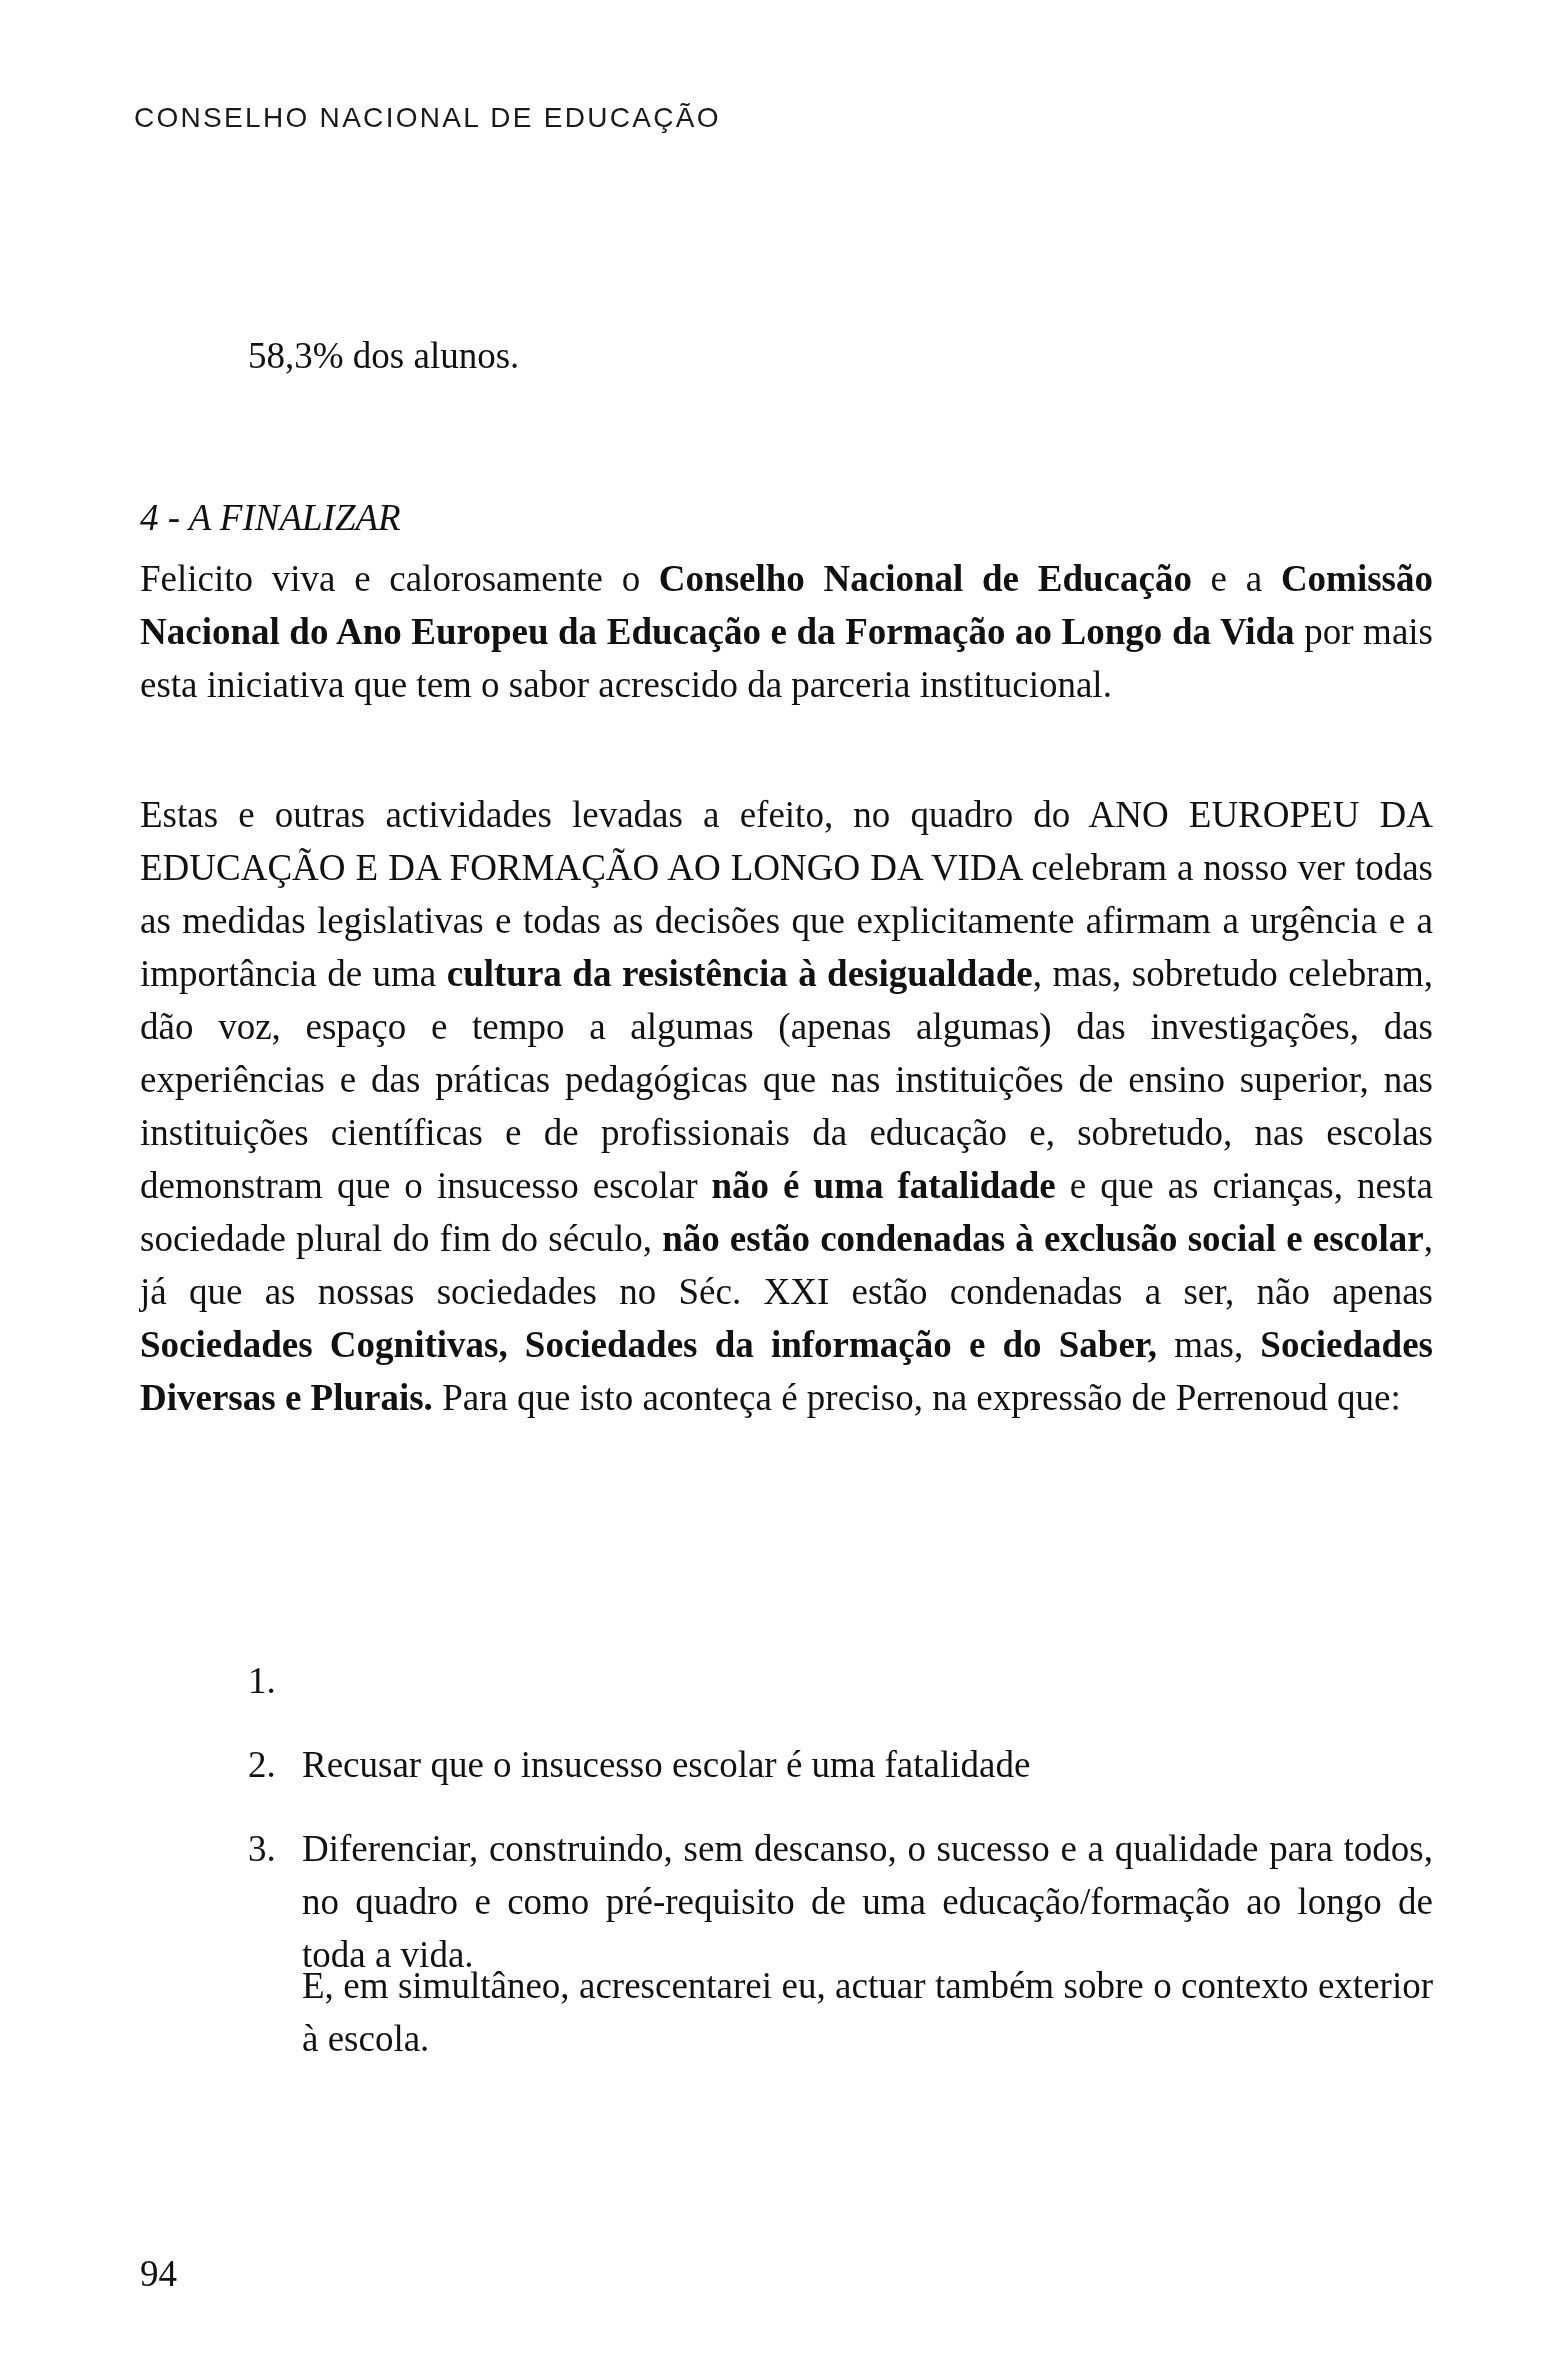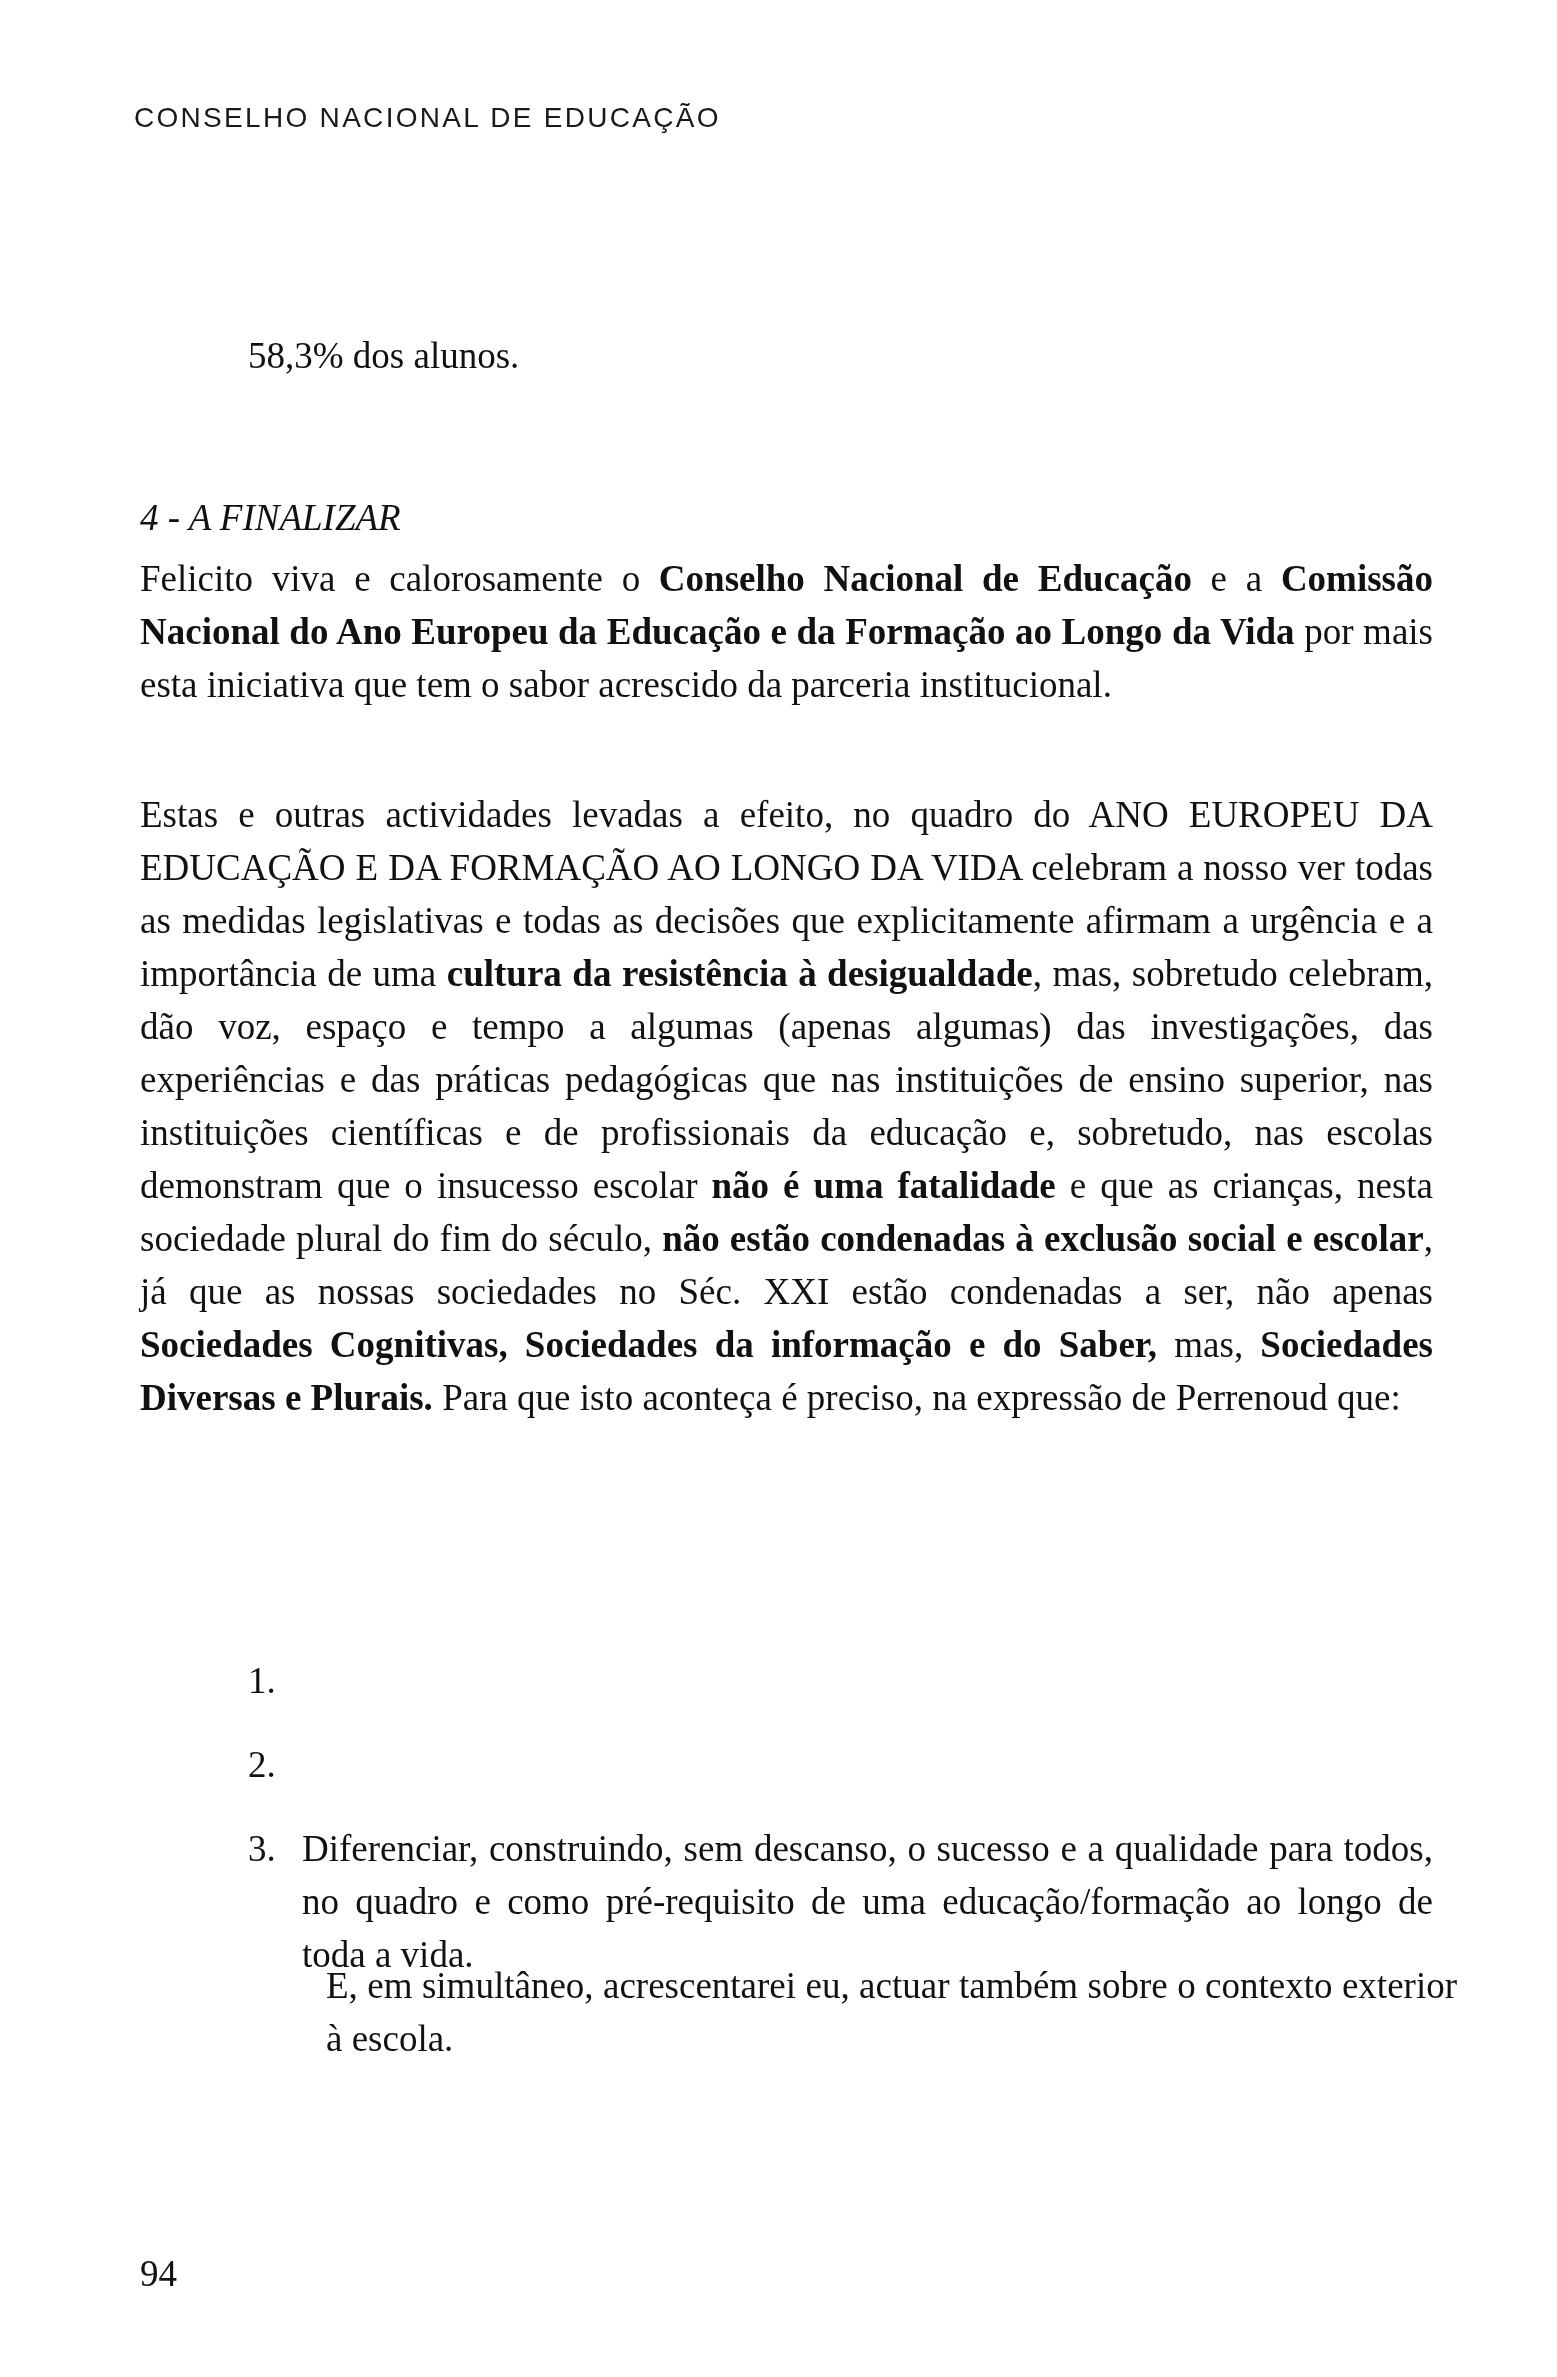--- a/index.html
+++ b/index.html
@@ -19,21 +19,21 @@
   .section-title { position: absolute; left: 140px; top: 491px; font-size: 37px; line-height: 53px; font-style: italic; }
   .p1 { top: 552px; }
   .p2 { top: 788px; }
   b { font-weight: bold; }
   .list { position: absolute; left: 248px; width: 1185px; font-size: 37px; line-height: 53px; }
   .list-item { position: relative; padding-left: 54px; text-align: justify; }
   .list-num { position: absolute; left: 0; top: 0; }
   .li1 { top: 1654px; }
   .li2 { top: 1738px; }
   .li3 { top: 1822px; }
-  .closing { position: absolute; left: 302px; width: 1131px; top: 1959px; font-size: 37px; line-height: 53px; text-align: justify; margin-left: 24px; }
+  .closing { position: absolute; left: 302px; width: 1131px; top: 1959px; font-size: 37px; line-height: 53px; text-align: justify; }
   .page-number { position: absolute; left: 140px; top: 2252px; font-size: 37px; }
 </style>
 </head>
 <body>
 
 <div class="header">CONSELHO NACIONAL DE EDUCAÇÃO</div>
 
 <div class="block intro">
   <p><br><span>58,3% dos alunos.</span></p>
 </div>
@@ -45,21 +45,21 @@
 </div>
 
 <div class="block p2">
   <p><span>Estas e outras actividades levadas a efeito, no quadro do ANO EUROPEU DA EDUCAÇÃO E DA FORMAÇÃO AO LONGO DA VIDA celebram a nosso ver todas as medidas legislativas e todas as decisões que explicitamente afirmam a urgência e a importância de uma </span><b>cultura da resistência à desigualdade</b><span>, mas, sobretudo celebram, dão voz, espaço e tempo a algumas (apenas algumas) das investigações, das experiências e das práticas pedagógicas que nas instituições de ensino superior, nas instituições científicas e de profissionais da educação e, sobretudo, nas escolas demonstram que o insucesso escolar </span><b>não é uma fatalidade</b><span> e que as crianças, nesta sociedade plural do fim do século, </span><b>não estão condenadas à exclusão social e escolar</b><span>, já que as nossas sociedades no Séc. XXI estão condenadas a ser, não apenas </span><b>Sociedades Cognitivas, Sociedades da informação e do Saber,</b><span> mas, </span><b>Sociedades Diversas e Plurais.</b><span> Para que isto aconteça é preciso, na expressão de Perrenoud que:</span></p>
 </div>
 
 <div class="list li1">
   <div class="list-item"><span class="list-num">1.</span></div>
 </div>
 <div class="list li2">
-  <div class="list-item"><span class="list-num">2.</span></div>
+  <div class="list-item"><span class="list-num">2.</span><span>Recusar que o insucesso escolar é uma fatalidade</span></div>
 </div>
 <div class="list li3">
   <div class="list-item"><span class="list-num">3.</span><span>Diferenciar, construindo, sem descanso, o sucesso e a qualidade para todos, no quadro e como pré-requisito de uma educação/formação ao longo de toda a vida.</span></div>
 </div>
 
 <div class="closing">E, em simultâneo, acrescentarei eu, actuar também sobre o contexto exterior à escola.</div>
 
 <div class="page-number">94</div>
 
 

